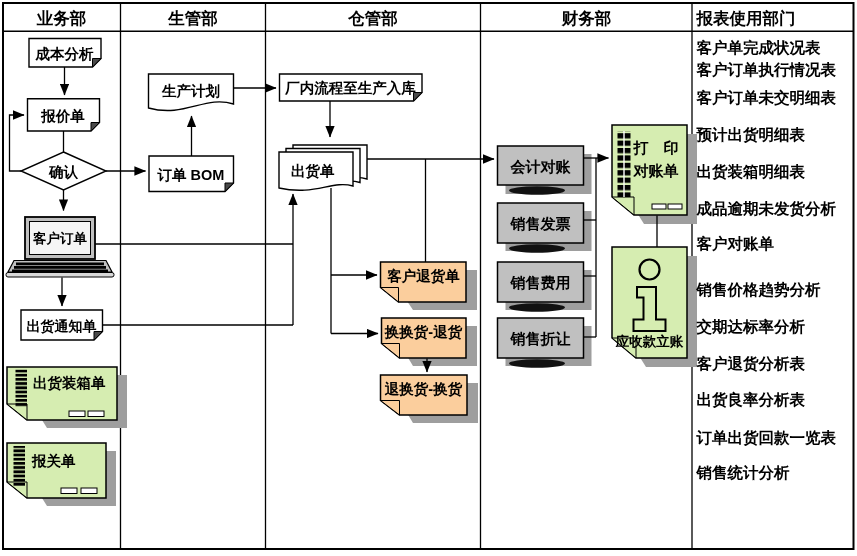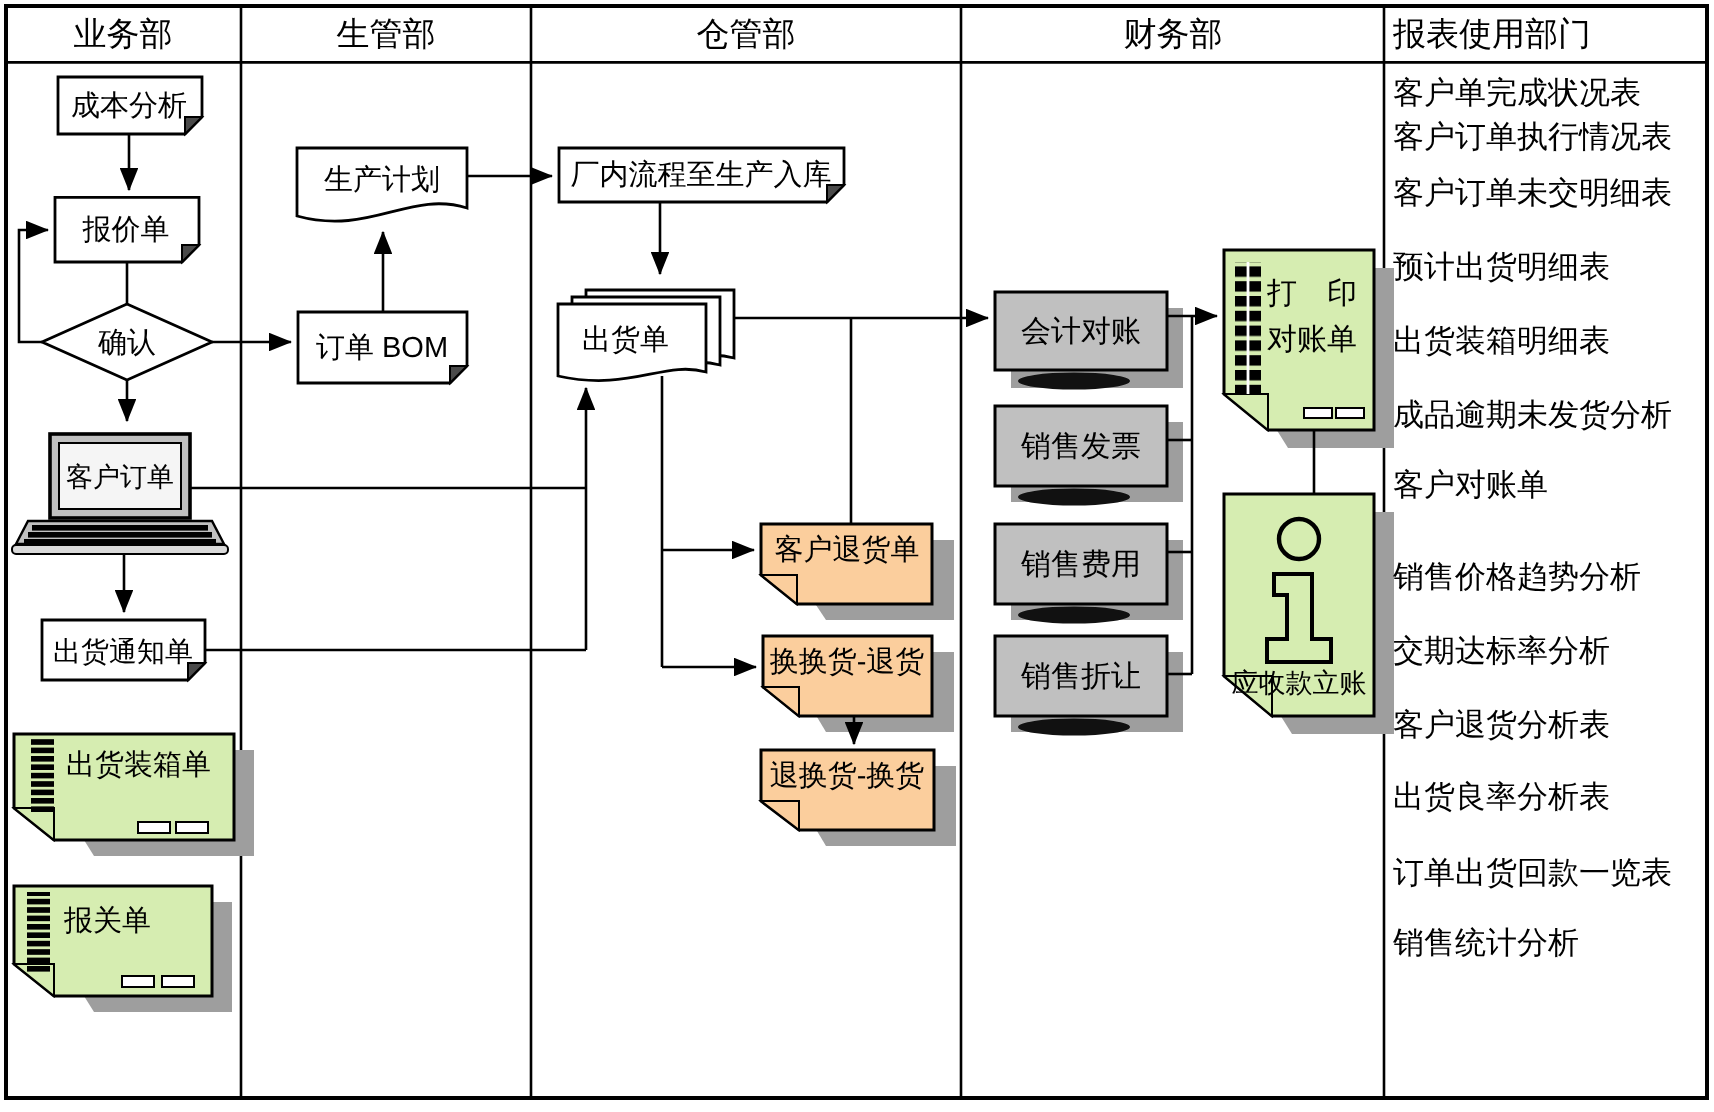--- a/index.html
+++ b/index.html
@@ -1,16 +1,16 @@
 <!DOCTYPE html>
 <html><head>
 <meta charset="utf-8">
 <style>
   html,body{margin:0;padding:0;background:#fff;}
-  #canvas{position:relative;width:857px;height:556px;background:#fff;overflow:hidden;}
+  #canvas{position:relative;width:857px;height:556px;background:#fff;overflow:hidden;font-weight:bold;}
   .t{font-family:"Liberation Sans",sans-serif;fill:#000;dominant-baseline:central;}
   .mid{text-anchor:middle;}
   .c{stroke:#000;stroke-width:1.3;fill:none;}
   .a{marker-end:url(#arr);}
   .grid{stroke:#000;fill:none;}
   .box{stroke:#000;stroke-width:1.4;fill:#fff;}
   .sh{fill:#9e9e9e;stroke:none;}
   .fold{stroke:#000;stroke-width:1;}
 </style>
 </head>

